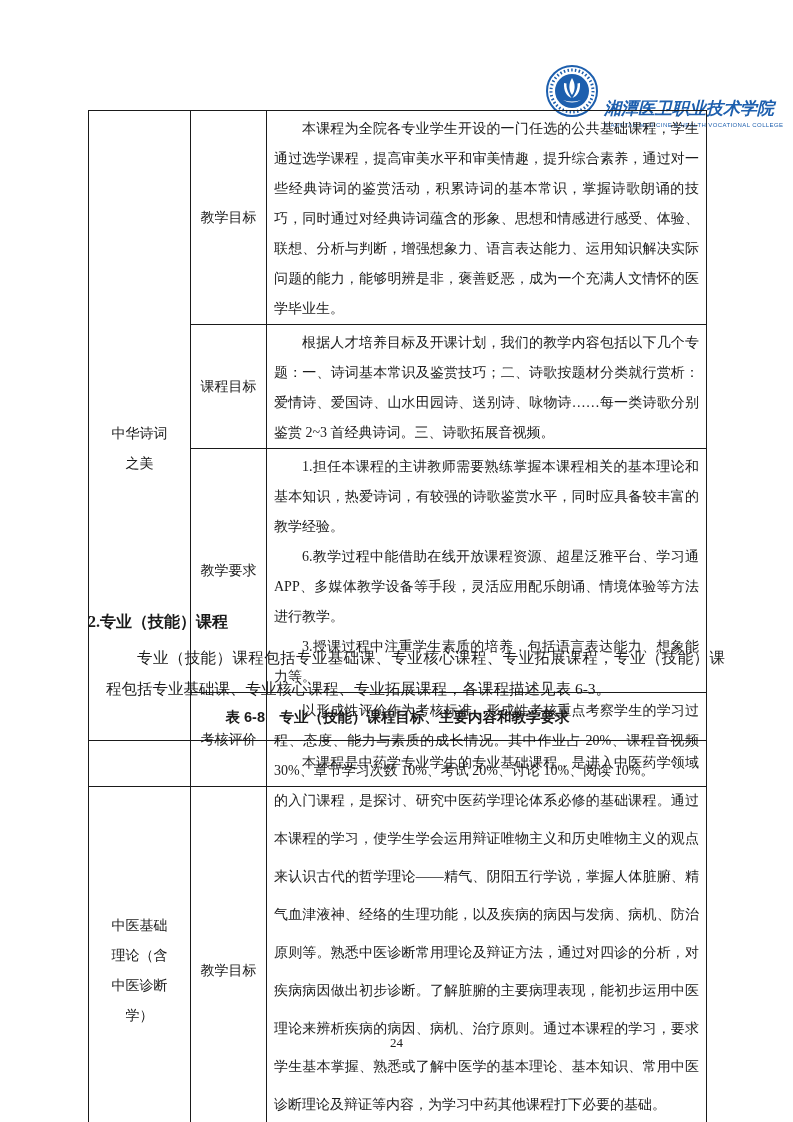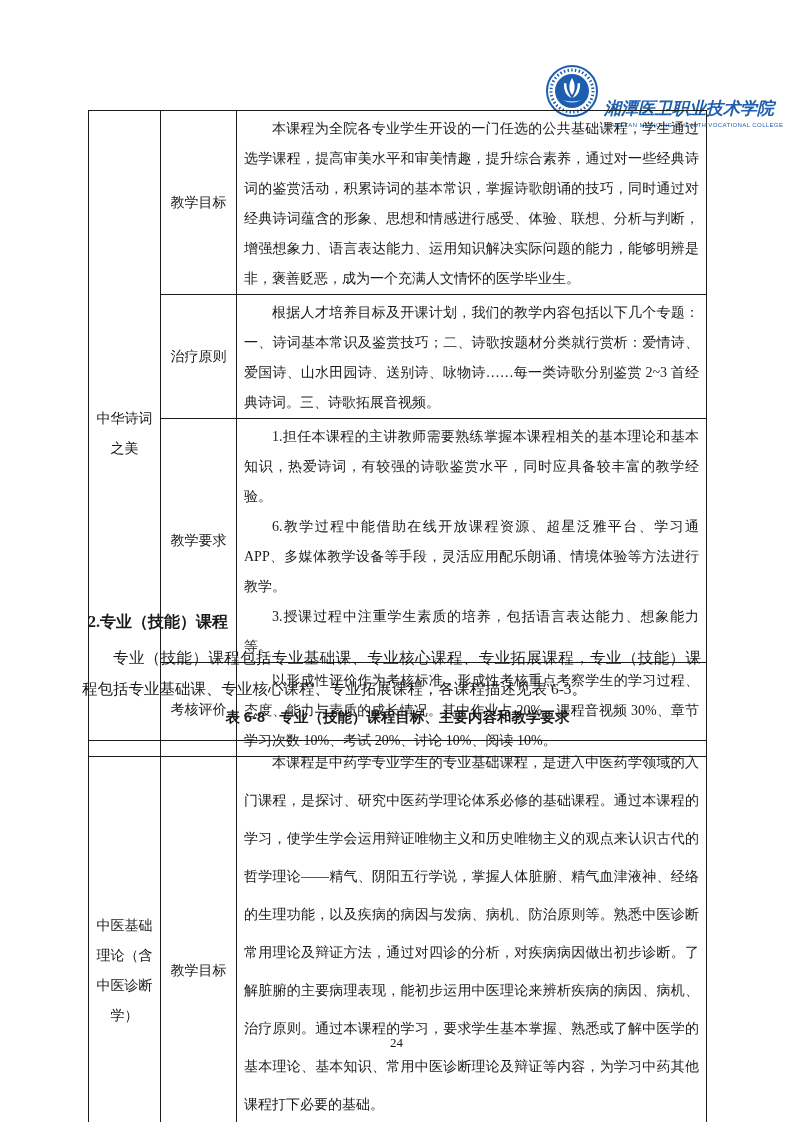--- a/index.html
+++ b/index.html
@@ -12,37 +12,37 @@
   .logo-text{margin-left:6px;display:flex;flex-direction:column;justify-content:flex-start;margin-top:43px;}
   .logo-zh{color:#1d5fae;font-weight:bold;font-style:italic;font-size:17px;letter-spacing:0px;
            white-space:nowrap;font-family:"Liberation Serif","DejaVu Serif",serif;}
   .logo-en{color:#1d5fae;font-size:6px;letter-spacing:0.4px;white-space:nowrap;margin-top:2px;
            font-family:"Liberation Sans","DejaVu Sans",sans-serif;}
 
   
   table.ctable{position:absolute;left:88px;width:619px;border-collapse:collapse;table-layout:fixed;
                border:1.5px solid #1a1a1a;}
   table.ctable td{border:1px solid #1a1a1a;vertical-align:middle;overflow:hidden;}
-  td.colA{width:71px;text-align:center;font-size:14px;line-height:30px;padding:0 0;}
+  td.colA{width:71px;text-align:center;font-size:14px;line-height:30px;padding:0 15px;}
   td.colB{width:71px;text-align:center;font-size:14px;padding:6px 2px;}
   td.colC{width:auto;vertical-align:top;padding:3px 7px 0 7px;}
   .t1{top:110px;}
   .t2{top:740px;}
   .t1 .r1{height:162px;}
   .t1 .r2{height:112px;}
   .t1 .r3{height:138px;}
   .t1 .r4{height:86px;}
   .t2 .r1{height:290px;}
   td.colC p{margin:0;text-indent:2em;text-align:justify;font-size:14px;line-height:30px;}
   .t2 td.colC p{line-height:38px;}
 
   
   .sec-heading{position:absolute;top:612px;left:88px;font-size:16px;font-weight:bold;
                font-family:Liberation Serif, serif;}
-  .body-para{position:absolute;top:643px;left:82px;width:619px;margin:0;font-size:15.5px;
+  .body-para{position:absolute;top:643px;left:106px;width:619px;margin:0;font-size:15.5px;
              line-height:30.5px;text-indent:2em;text-align:justify;}
   .tbl-caption{position:absolute;top:708px;left:88px;width:619px;text-align:center;font-size:14.5px;
                font-weight:bold;font-family:"Liberation Sans","DejaVu Sans",sans-serif;}
 
   .pagenum{position:absolute;top:1035px;left:0;width:793px;text-align:center;font-size:13px;}
 </style>
 </head>
 <body>
 
 <div class="page">
@@ -69,21 +69,21 @@
       <td class="colA" rowspan="4">
         <div>中华诗词</div>
         <div>之美</div>
       </td>
       <td class="colB">教学目标</td>
       <td class="colC">
         <p>本课程为全院各专业学生开设的一门任选的公共基础课程，学生通过选学课程，提高审美水平和审美情趣，提升综合素养，通过对一些经典诗词的鉴赏活动，积累诗词的基本常识，掌握诗歌朗诵的技巧，同时通过对经典诗词蕴含的形象、思想和情感进行感受、体验、联想、分析与判断，增强想象力、语言表达能力、运用知识解决实际问题的能力，能够明辨是非，褒善贬恶，成为一个充满人文情怀的医学毕业生。</p>
       </td>
     </tr>
     <tr class="r2">
-      <td class="colB">治疗原则</td>
+      <td class="colB">课程目标</td>
       <td class="colC">
         <p>根据人才培养目标及开课计划，我们的教学内容包括以下几个专题：一、诗词基本常识及鉴赏技巧；二、诗歌按题材分类就行赏析：爱情诗、爱国诗、山水田园诗、送别诗、咏物诗……每一类诗歌分别鉴赏 2~3 首经典诗词。三、诗歌拓展音视频。</p>
       </td>
     </tr>
     <tr class="r3">
       <td class="colB">教学要求</td>
       <td class="colC">
         <p>1.担任本课程的主讲教师需要熟练掌握本课程相关的基本理论和基本知识，热爱诗词，有较强的诗歌鉴赏水平，同时应具备较丰富的教学经验。</p>
         <p>6.教学过程中能借助在线开放课程资源、超星泛雅平台、学习通 APP、多媒体教学设备等手段，灵活应用配乐朗诵、情境体验等方法进行教学。</p>
         <p>3.授课过程中注重学生素质的培养，包括语言表达能力、想象能力等。</p>

